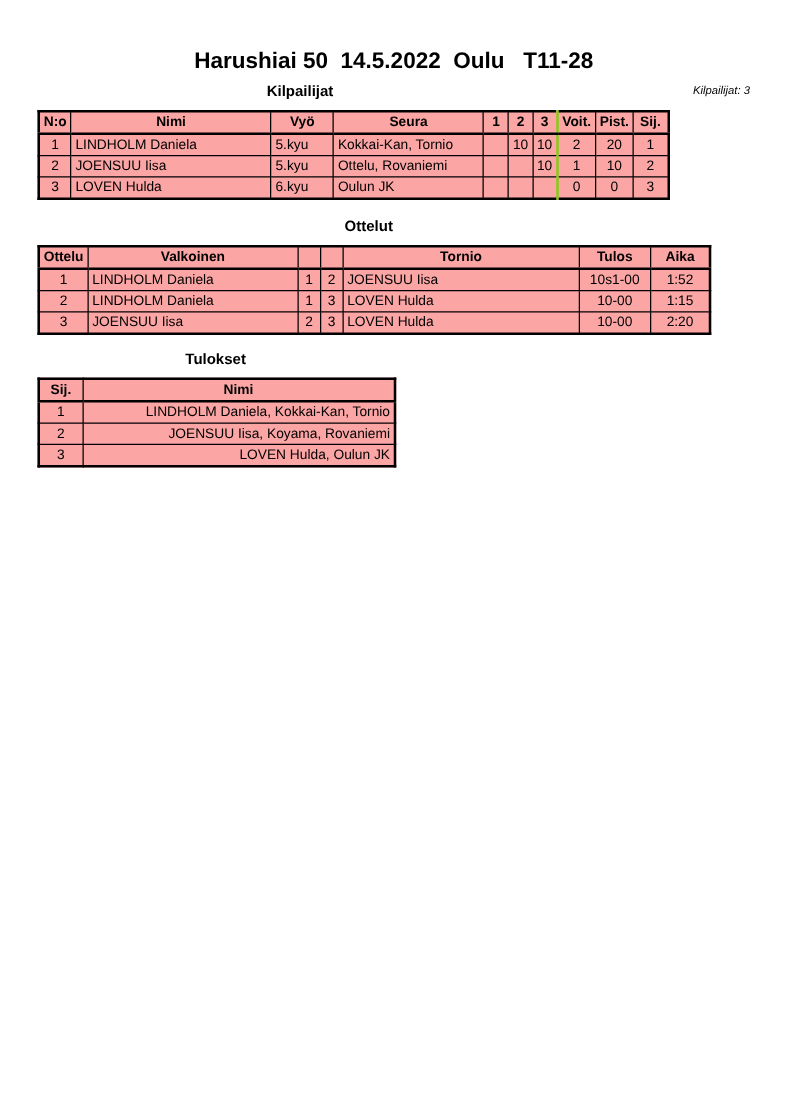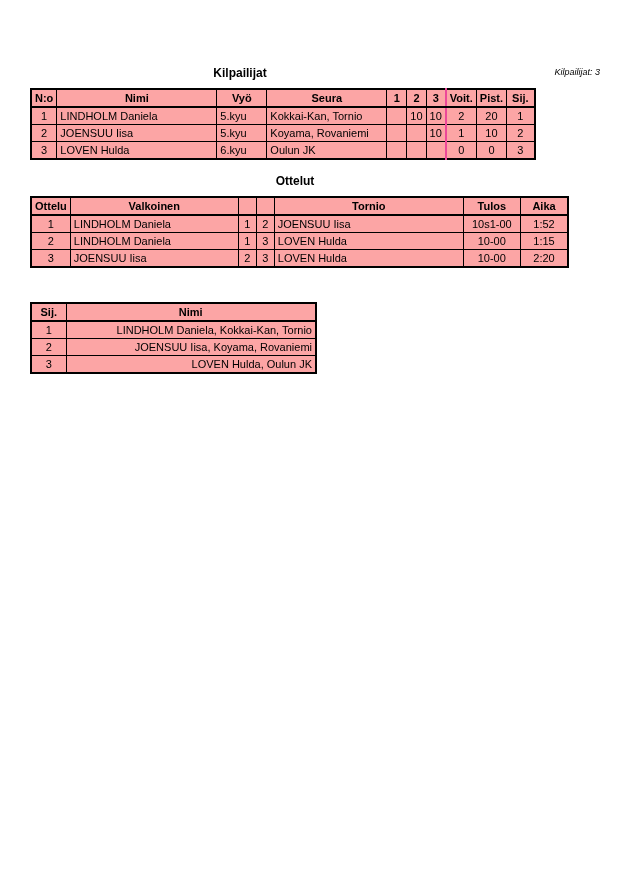--- a/index.html
+++ b/index.html
@@ -56,31 +56,32 @@
   th {
     font-weight: bold;
     text-align: center;
     border-bottom: 2px solid #000;
   }
   #t1 { top: 88px;  left: 30px; }
   #t2 { top: 196px; left: 30px; }
   #t3 { top: 302px; left: 30px; }
   #t1 td { text-align: center; }
   #t1 td:nth-child(2), #t1 td:nth-child(3), #t1 td:nth-child(4) { text-align: left; }
-  #t1 th:nth-child(8), #t1 td:nth-child(8) { border-left: 2px solid #ec4899; }
+  #t1 th:nth-child(8), #t1 td:nth-child(8) { border-left: 2px solid #84cc16; }
   #t2 td { text-align: center; }
   #t2 td:nth-child(2), #t2 td:nth-child(5) { text-align: left; }
   #t3 td { text-align: center; }
   #t3 td:nth-child(2) { text-align: right; }
 </style>
 </head>
 <body>
 
 <div class="page">
 
+  <div class="doc-title">Harushiai 50  14.5.2022  Oulu   T11-28</div>
 
   <div class="count-label">Kilpailijat: 3</div>
 
   <div class="section-heading" id="heading-kilpailijat">Kilpailijat</div>
 
   <table id="t1">
     <colgroup>
       <col style="width:22px">
         <col style="width:160px">
         <col style="width:50px">
@@ -116,21 +117,21 @@
           <td>10</td>
           <td>10</td>
           <td>2</td>
           <td>20</td>
           <td>1</td>
         </tr>
         <tr>
           <td>2</td>
           <td>JOENSUU Iisa</td>
           <td>5.kyu</td>
-          <td>Koyama, Rovaniemi</td>
+          <td>Ottelu, Rovaniemi</td>
           <td></td>
           <td></td>
           <td>10</td>
           <td>1</td>
           <td>10</td>
           <td>2</td>
         </tr>
         <tr>
           <td>3</td>
           <td>LOVEN Hulda</td>
@@ -193,20 +194,21 @@
           <td>JOENSUU Iisa</td>
           <td>2</td>
           <td>3</td>
           <td>LOVEN Hulda</td>
           <td>10-00</td>
           <td>2:20</td>
         </tr>
       </tbody>
   </table>
 
+  <div class="section-heading" id="heading-tulokset">Tulokset</div>
 
   <table id="t3">
     <colgroup>
       <col style="width:35px">
         <col style="width:250px">
     </colgroup>
     <thead>
         <tr>
           <th>Sij.</th>
           <th>Nimi</th>

